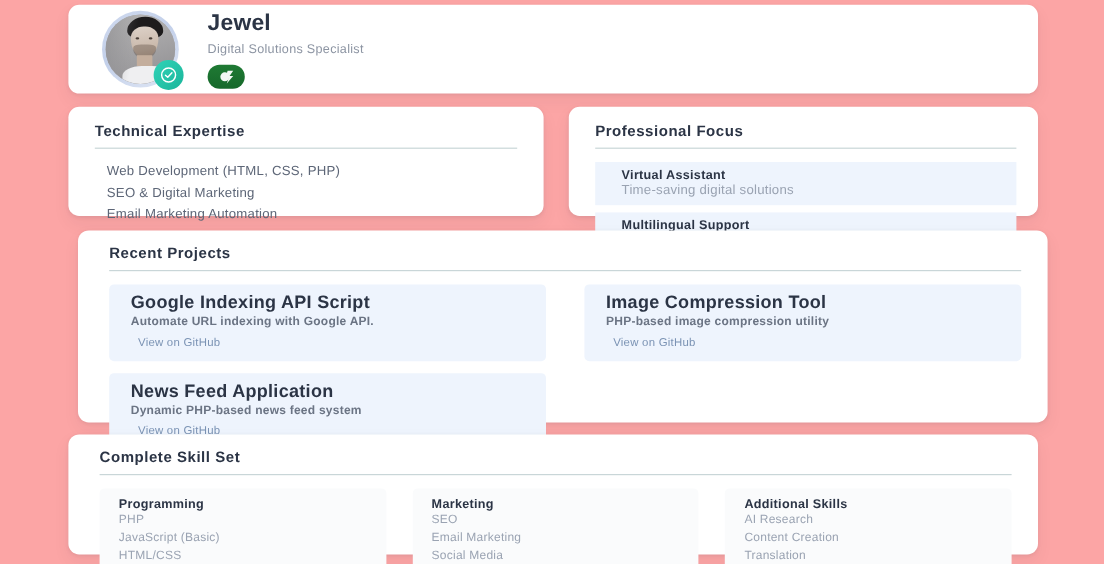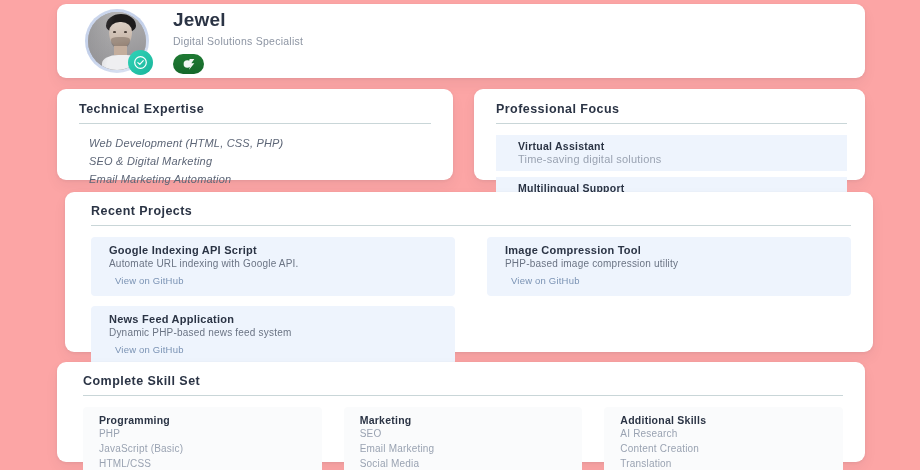--- a/index.html
+++ b/index.html
@@ -181,21 +181,20 @@
     height: 91px;
     padding: 13px 22px 0 22px;
   }
   .expertise-list { list-style: none; }
   .expertise-list li {
     font-size: 11px;
     color: #5d6677;
     letter-spacing: 0.2px;
     line-height: 1.62;
     padding-left: 10px;
-    font-style: italic;
   }
 
   
   #focus-card {
     left: 474px;
     top: 89px;
     width: 391px;
     height: 91px;
     padding: 13px 18px 0 22px;
   }
@@ -233,30 +232,31 @@
     row-gap: 10px;
     align-content: start;
   }
   .proj-card {
     background: #eef4fd;
     border-radius: 4px;
     padding: 7px 12px 8px 18px;
   }
   .proj-card.blank { background: transparent; }
   .proj-title {
-    font-size: 11px;
+    font-size: 15px;
     font-weight: 700;
     color: #2b3445;
     letter-spacing: 0.25px;
   }
   .proj-desc {
     font-size: 10px;
     color: #6b7484;
     letter-spacing: 0.2px;
     margin-top: 2px;
+    font-weight: bold;
   }
   .proj-link {
     display: inline-block;
     font-size: 9.5px;
     color: #7b93b4;
     letter-spacing: 0.2px;
     margin-top: 6px;
     margin-left: 6px;
     text-decoration: none;
     cursor: pointer;

